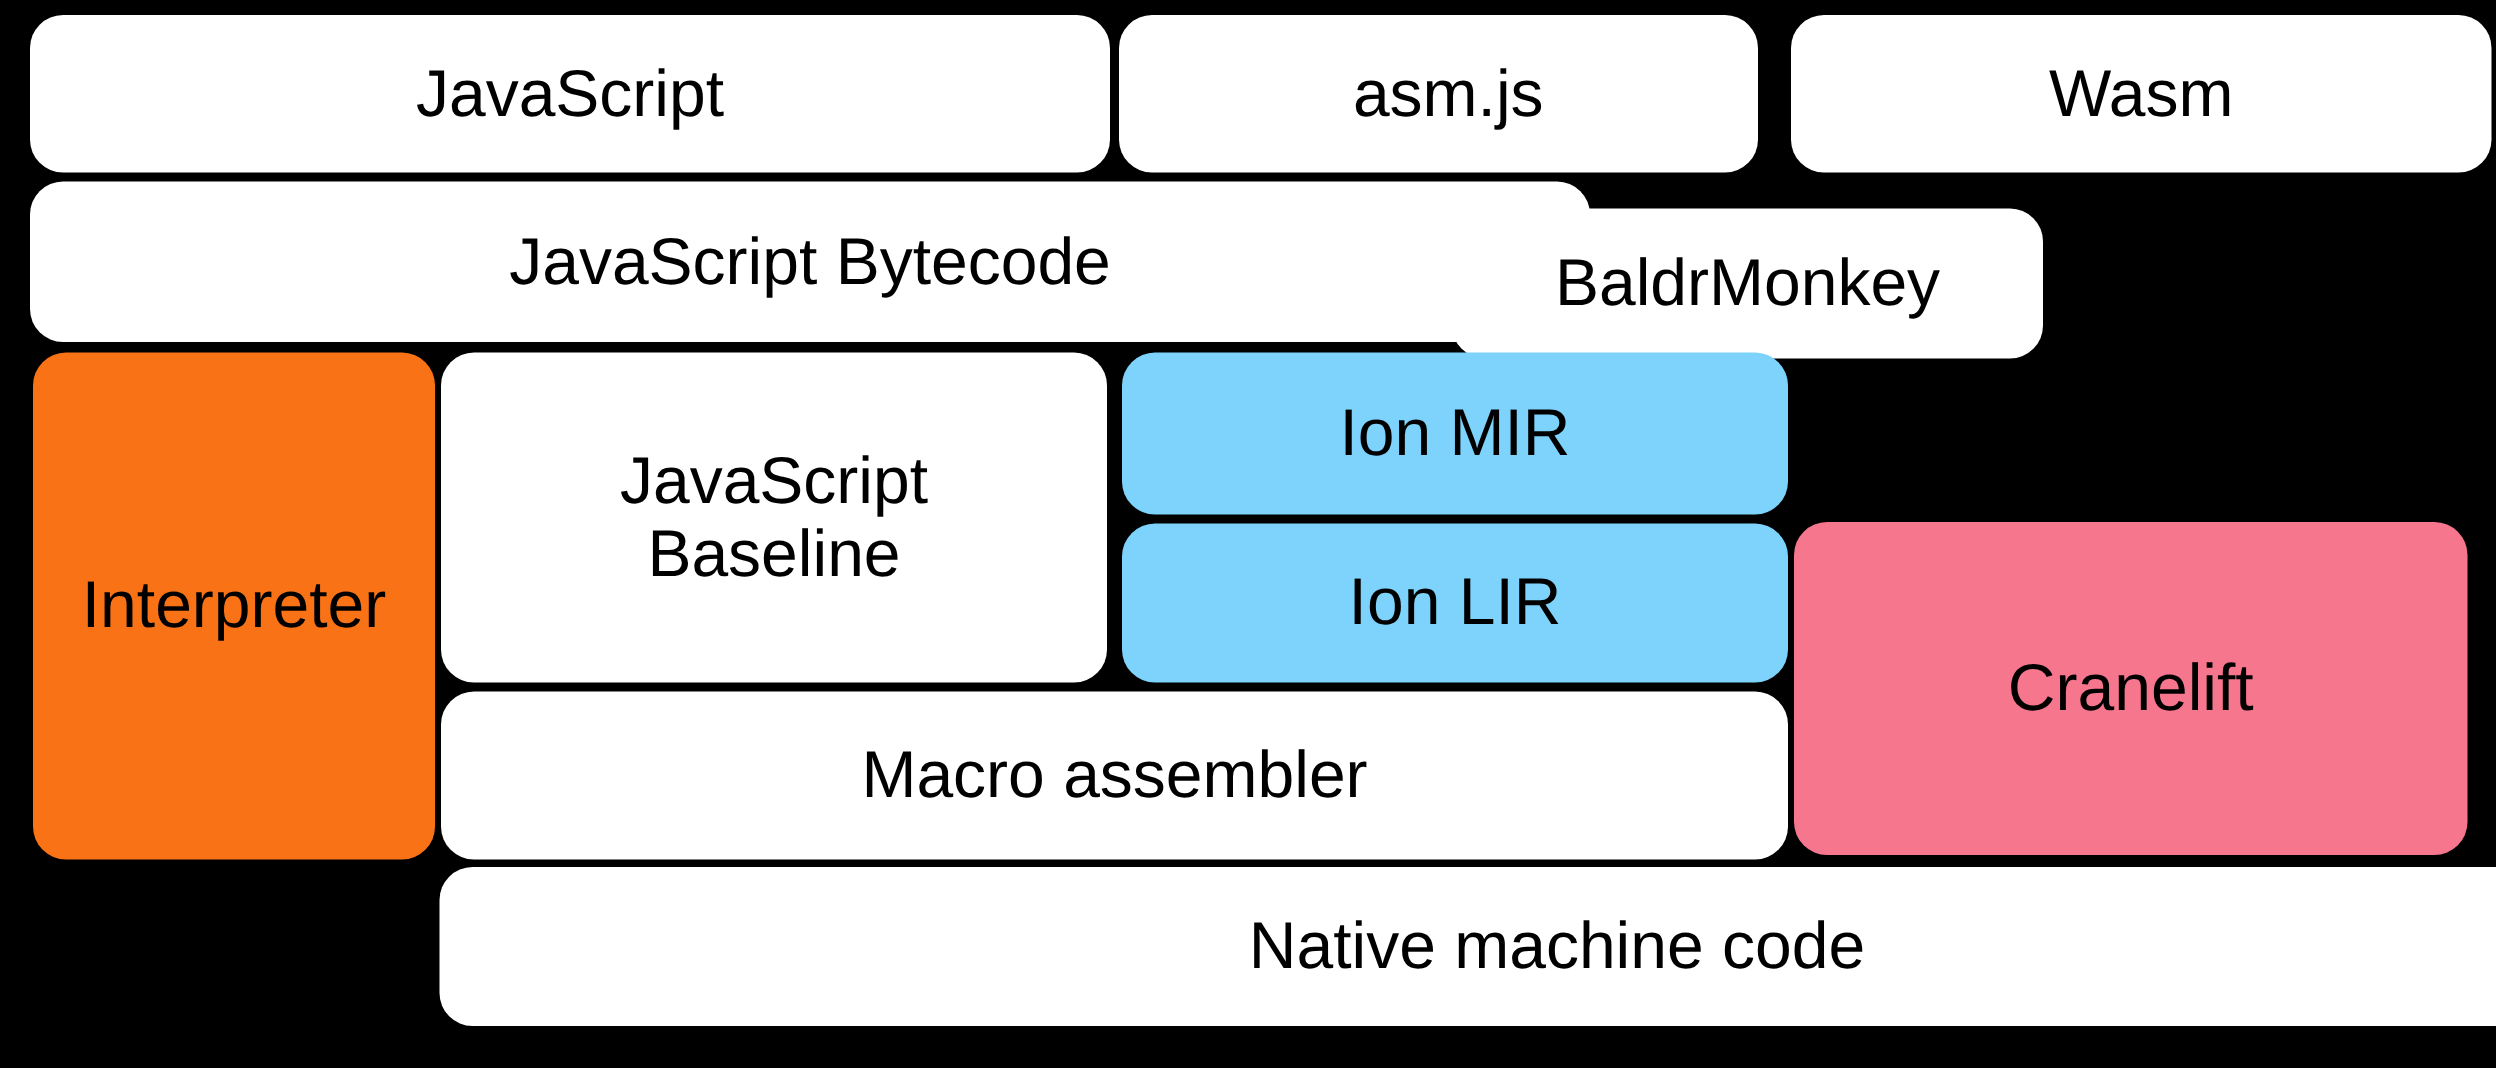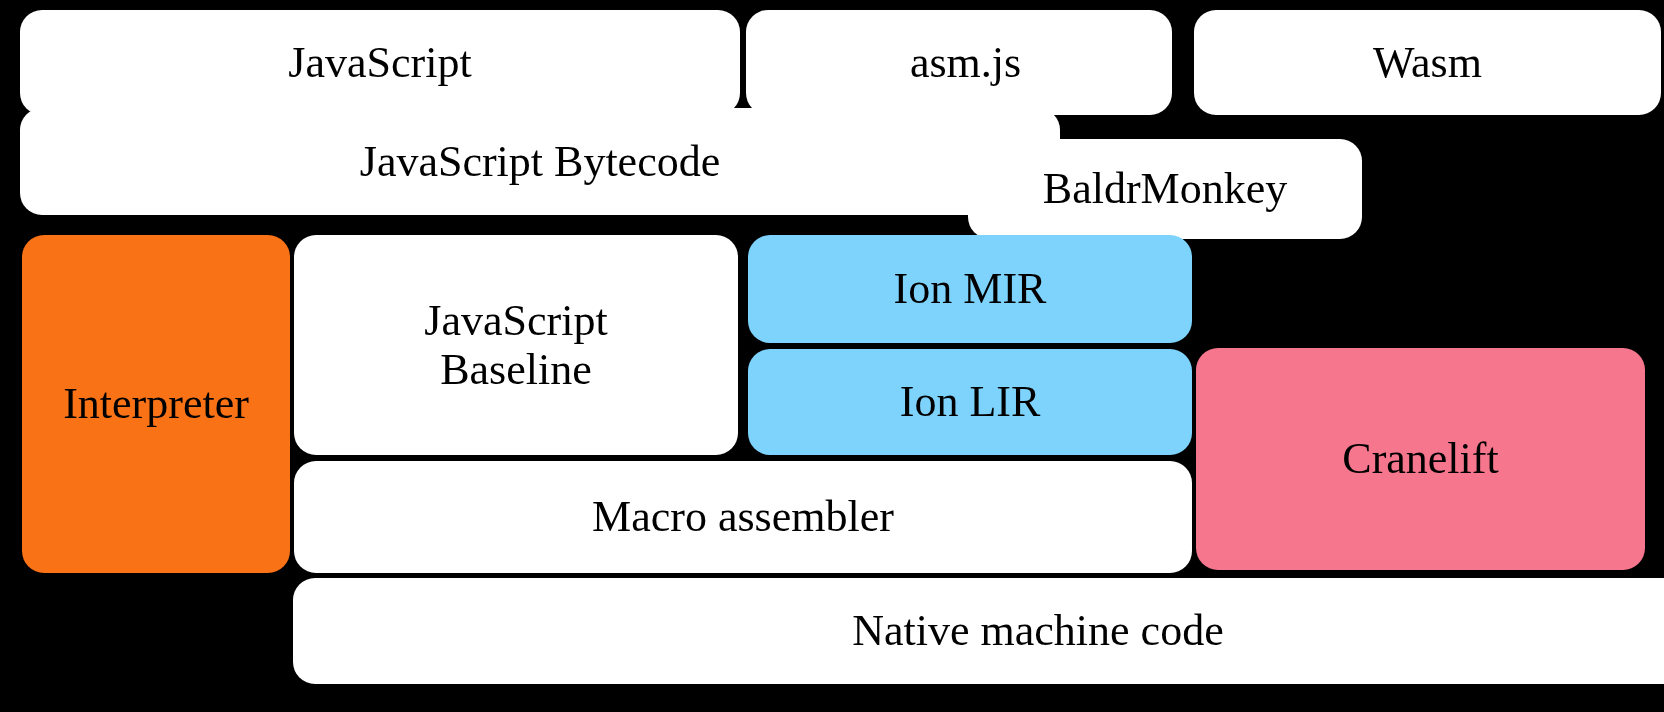--- a/index.html
+++ b/index.html
@@ -6,21 +6,21 @@
     margin: 0;
     padding: 0;
     background: #000000;
   }
   #stage {
     position: relative;
     width: 1664px;
     height: 712px;
     background: #000000;
     overflow: hidden;
-    font-family: Liberation Serif, serif;
+    font-family: Liberation Sans, sans-serif;
   }
   .node {
     position: absolute;
     box-sizing: border-box;
     border-radius: 22px;
     display: flex;
     align-items: center;
     justify-content: center;
     text-align: center;
     color: #000000;
@@ -35,21 +35,21 @@
   .fill-gray  { background: #f97316; }
   .fill-green { background: #7dd3fc; }
   .fill-pink  { background: #F5768D; }
 
   
   #n-javascript      { left: 20px;   top: 10px;  width: 720px; height: 105px; }
   #n-asmjs           { left: 746px;  top: 10px;  width: 426px; height: 105px; padding-left: 13px; }
   #n-wasm            { left: 1178px; top: 10px;  width: 467px; height: 105px; margin-left: 16px; }
 
   
-  #n-js-bytecode     { left: 20px;   top: 108px; width: 1040px; height: 107px; }
+  #n-js-bytecode     { left: 20px;   top: 121px; width: 1040px; height: 107px; }
   #n-baldrmonkey     { left: 968px;  top: 139px; width: 394px; height: 100px; }
 
   
   #n-interpreter     { left: 22px;   top: 235px; width: 268px; height: 338px; }
   #n-js-baseline     { left: 294px;  top: 235px; width: 444px; height: 220px; }
   #n-ion-mir         { left: 748px;  top: 235px; width: 444px; height: 108px; }
   #n-ion-lir         { left: 748px;  top: 349px; width: 444px; height: 106px; }
   #n-macro-assembler { left: 294px;  top: 461px; width: 898px; height: 112px; }
   #n-cranelift       { left: 1196px; top: 348px; width: 449px; height: 222px; }
 

